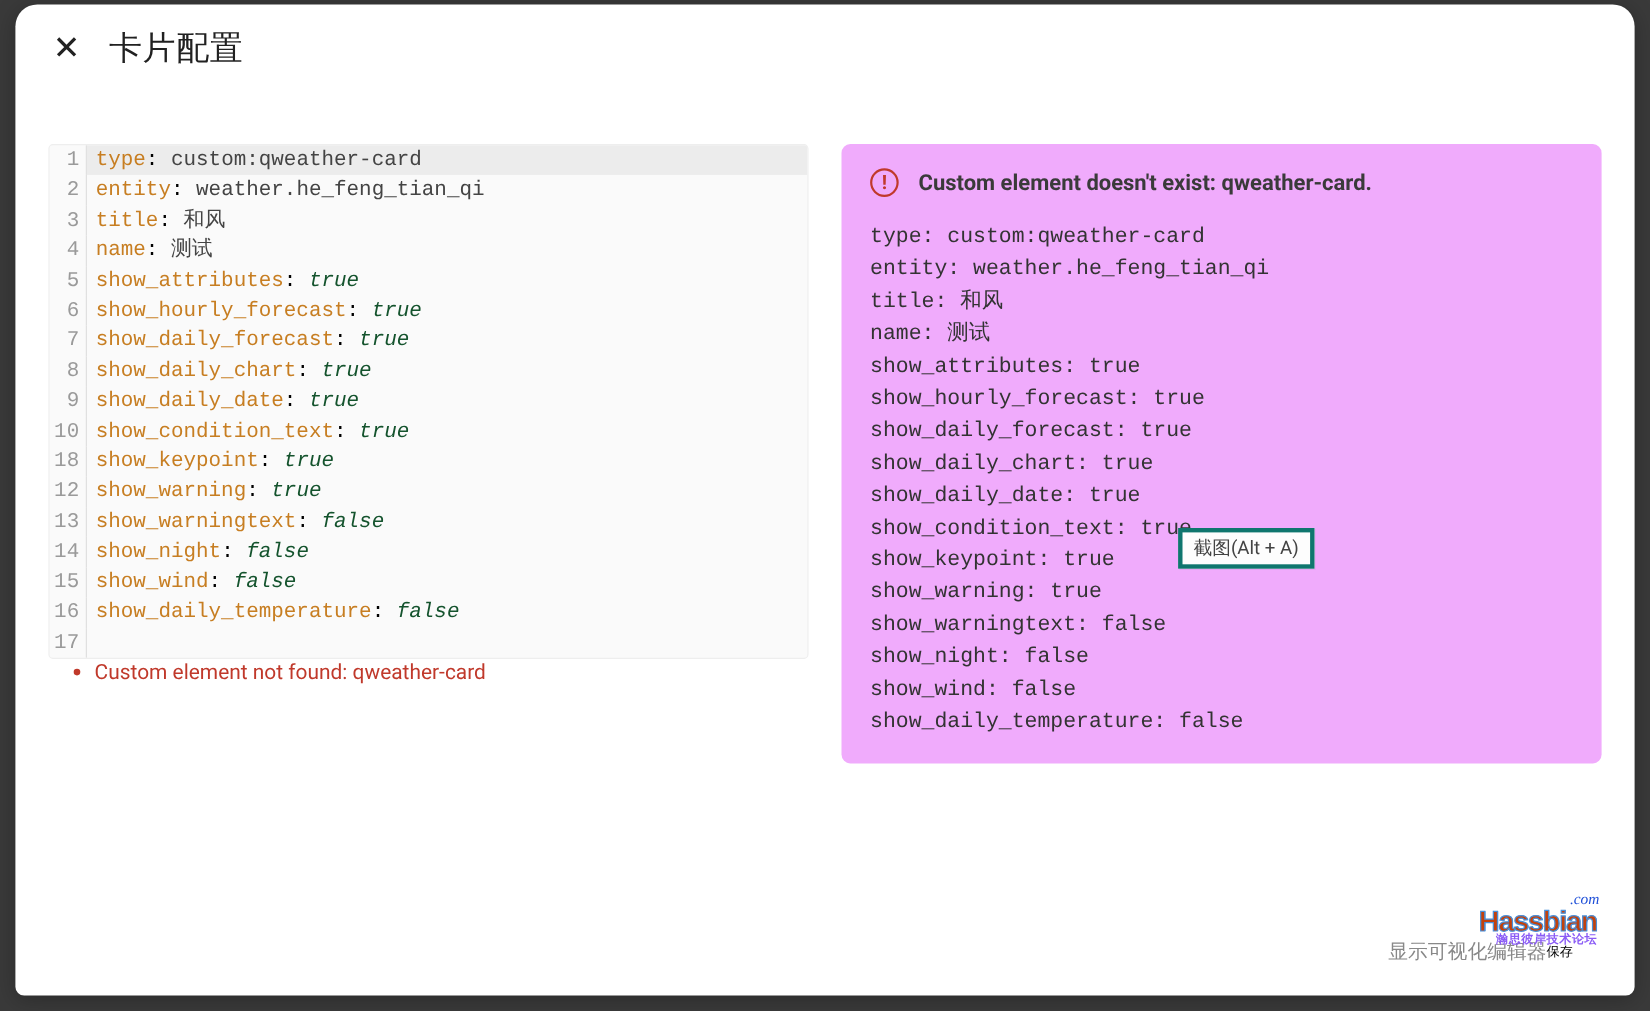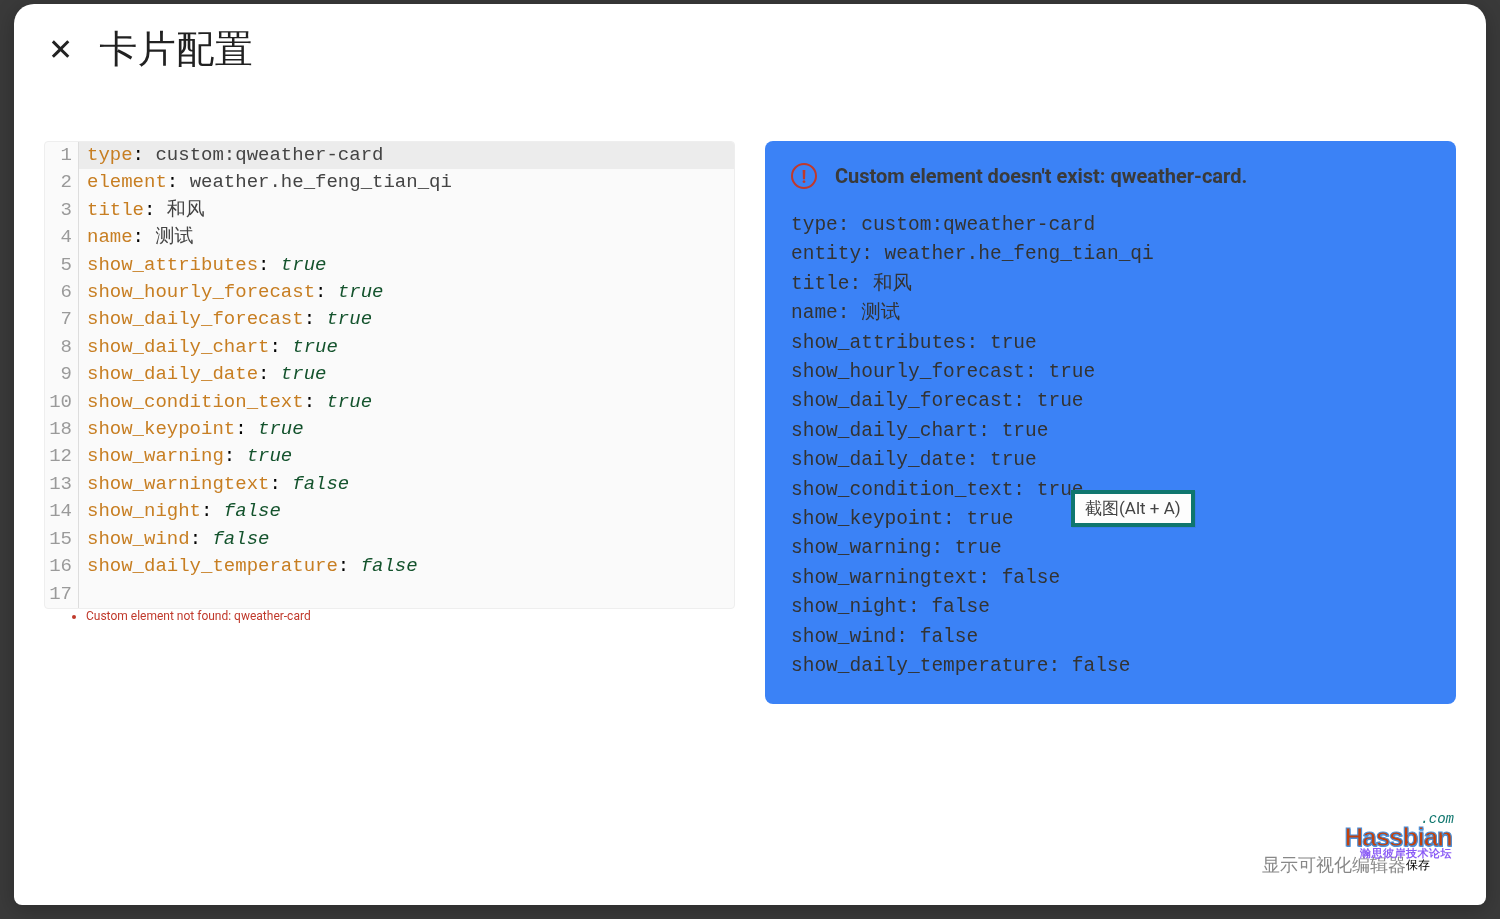--- a/index.html
+++ b/index.html
@@ -8,45 +8,45 @@
     position: absolute; top: 4px; left: 14px; right: 14px; bottom: 14px;
     background: #fff; border-radius: 20px 20px 8px 8px; box-shadow: 0 4px 20px rgba(0,0,0,0.25);
     display: flex; flex-direction: column;
   }
   .dialog-header {
     display: flex; align-items: center; gap: 26px; padding: 20px 28px 6px 34px;
   }
   .close-x {
     font-size: 30px; line-height: 1; cursor: pointer; color: #222; font-weight: 300; user-select: none;
   }
-  .dialog-title { font-size: 38px; font-weight: 400; color: #212121; letter-spacing: 0.5px; }
+  .dialog-title { font-size: 30px; font-weight: 400; color: #212121; letter-spacing: 0.5px; }
   .dialog-body {
     flex: 1; display: flex; gap: 30px; padding: 60px 30px 10px 30px; align-items: flex-start;
   }
   .left-pane { flex: 1; min-width: 0; }
   .right-pane { flex: 1; min-width: 0; }
   .editor {
     background: #fafafa; border: 1px solid #eee; border-radius: 4px; overflow: hidden;
     font-family: "SFMono-Regular", Consolas, "Liberation Mono", Menlo, monospace;
   }
   .editor-row { display: flex; font-size: 19px; line-height: 27.4px; }
   .gutter {
     width: 34px; text-align: right; padding-right: 6px; color: #9a9a9a; border-right: 1px solid #ddd;
     user-select: none; flex-shrink: 0;
   }
   .code { padding-left: 8px; white-space: pre; flex: 1; }
   .editor-row:first-child .code { background: #ececec; }
   .tok-key { color: #c77e22; text-align: center; }
   .tok-val-str { color: #444; }
   .tok-val-bool { color: #14532d; font-style: italic; }
   .cfg-err-head { color: #c0392b; font-size: 19px; margin-top: 20px; margin-bottom: 12px; }
-  .cfg-err-list { margin-left: 42px; color: #c0392b; font-size: 12px; }
+  .cfg-err-list { margin-left: 42px; color: #c0392b; font-size: 19px; }
   .cfg-err-list li { list-style: disc; }
   .err-panel {
-    background: #3b82f6; border-radius: 8px; padding: 22px 26px 22px 26px;
+    background: #f0abfc; border-radius: 8px; padding: 22px 26px 22px 26px;
     position: relative;
   }
   .err-header { display: flex; align-items: center; gap: 18px; margin-bottom: 22px; }
   .err-icon {
     width: 26px; height: 26px; border: 2.5px solid #c0392b; border-radius: 50%;
     display: flex; align-items: center; justify-content: center; flex-shrink: 0;
   }
   .err-icon::after { content: "!"; color: #c0392b; font-weight: 700; font-size: 18px; }
   .err-title { font-size: 20px; font-weight: 700; color: #3a3a3a; }
   .err-yaml {
@@ -61,22 +61,22 @@
   .dialog-footer {
     display: flex; align-items: center; justify-content: flex-end;
     padding: 14px 56px 28px 54px;
   }
   .footer-left-btn { color: #888; font-size: 18px; cursor: pointer; }
   .footer-right-btn { color: #000000; font-size: 12px; cursor: pointer; font-weight: 500; }
   .watermark {
     position: absolute; right: 34px; bottom: 46px; pointer-events: none; user-select: none; text-align: right; line-height: 0.9;
   }
   .wm-com {
-    font-family: Liberation Mono, monospace; font-style: italic; font-size: 14px;
-    color: #0f766e; text-shadow: 0 0 2px #fff, 0 0 2px #fff; margin-right: -2px;
+    font-family: Liberation Serif, serif; font-style: italic; font-size: 14px;
+    color: #1d4ed8; text-shadow: 0 0 2px #fff, 0 0 2px #fff; margin-right: -2px;
   }
   .wm-main {
     font-family: "Arial Black", Arial, sans-serif; font-weight: 900; font-size: 26px;
     color: #c2410c; -webkit-text-stroke: 1.1px #4a90d9;
     text-shadow: 0.5px 0.5px 0 #4a90d9; letter-spacing: -1px;
   }
   .wm-sub { font-size: 11px; color: #8b5cf6; font-weight: 600; letter-spacing: 0.5px; }
 </style>
 </head>
 <body>
@@ -91,21 +91,21 @@
   <div class="dialog-body">
 
     <div class="left-pane">
       <div class="editor" id="editor">
           <div class="editor-row">
             <div class="gutter">1</div>
             <div class="code"><span class="tok-key">type</span><span>: </span><span class="tok-val-str">custom:qweather-card</span></div>
           </div>
           <div class="editor-row">
             <div class="gutter">2</div>
-            <div class="code"><span class="tok-key">element</span><span>: </span><span class="tok-val-str">weather.he_feng_tian_qi</span></div>
+            <div class="code"><span class="tok-key">entity</span><span>: </span><span class="tok-val-str">weather.he_feng_tian_qi</span></div>
           </div>
           <div class="editor-row">
             <div class="gutter">3</div>
             <div class="code"><span class="tok-key">title</span><span>: </span><span class="tok-val-str">和风</span></div>
           </div>
           <div class="editor-row">
             <div class="gutter">4</div>
             <div class="code"><span class="tok-key">name</span><span>: </span><span class="tok-val-str">测试</span></div>
           </div>
           <div class="editor-row">

